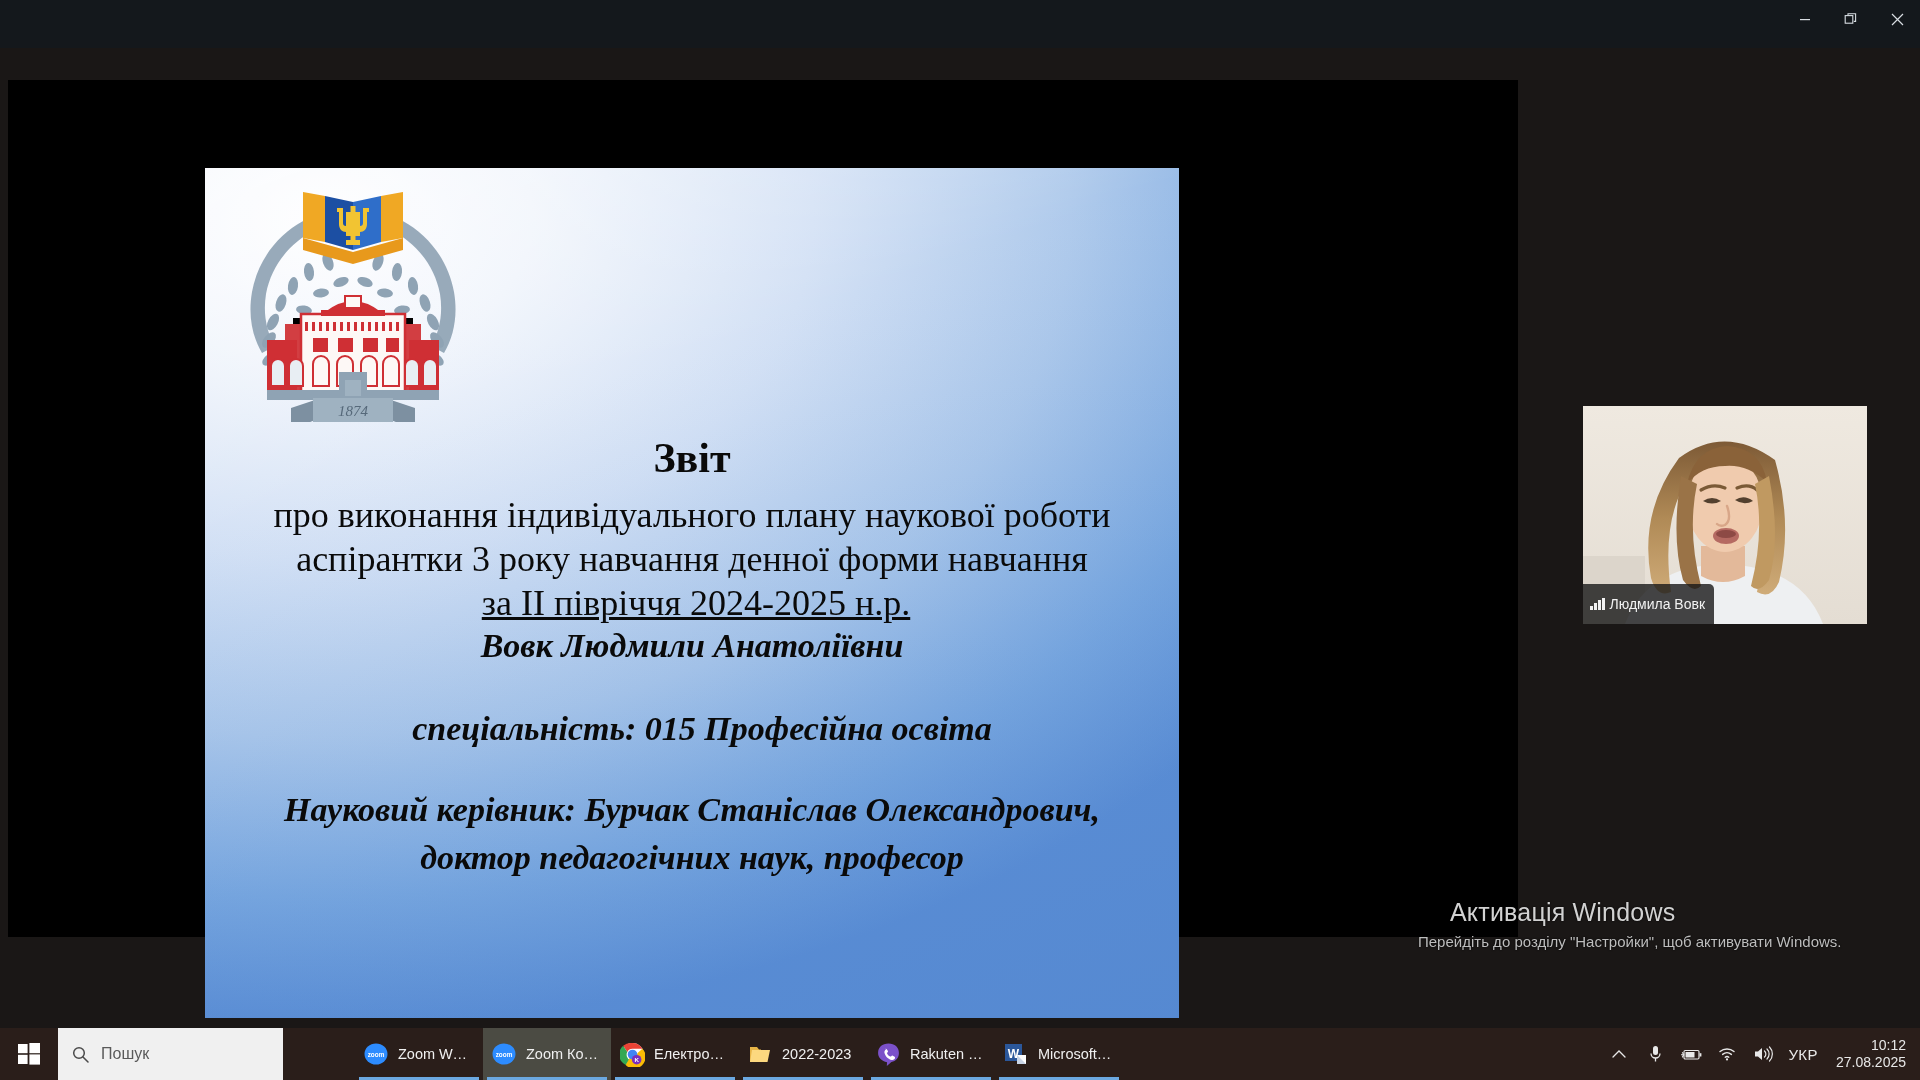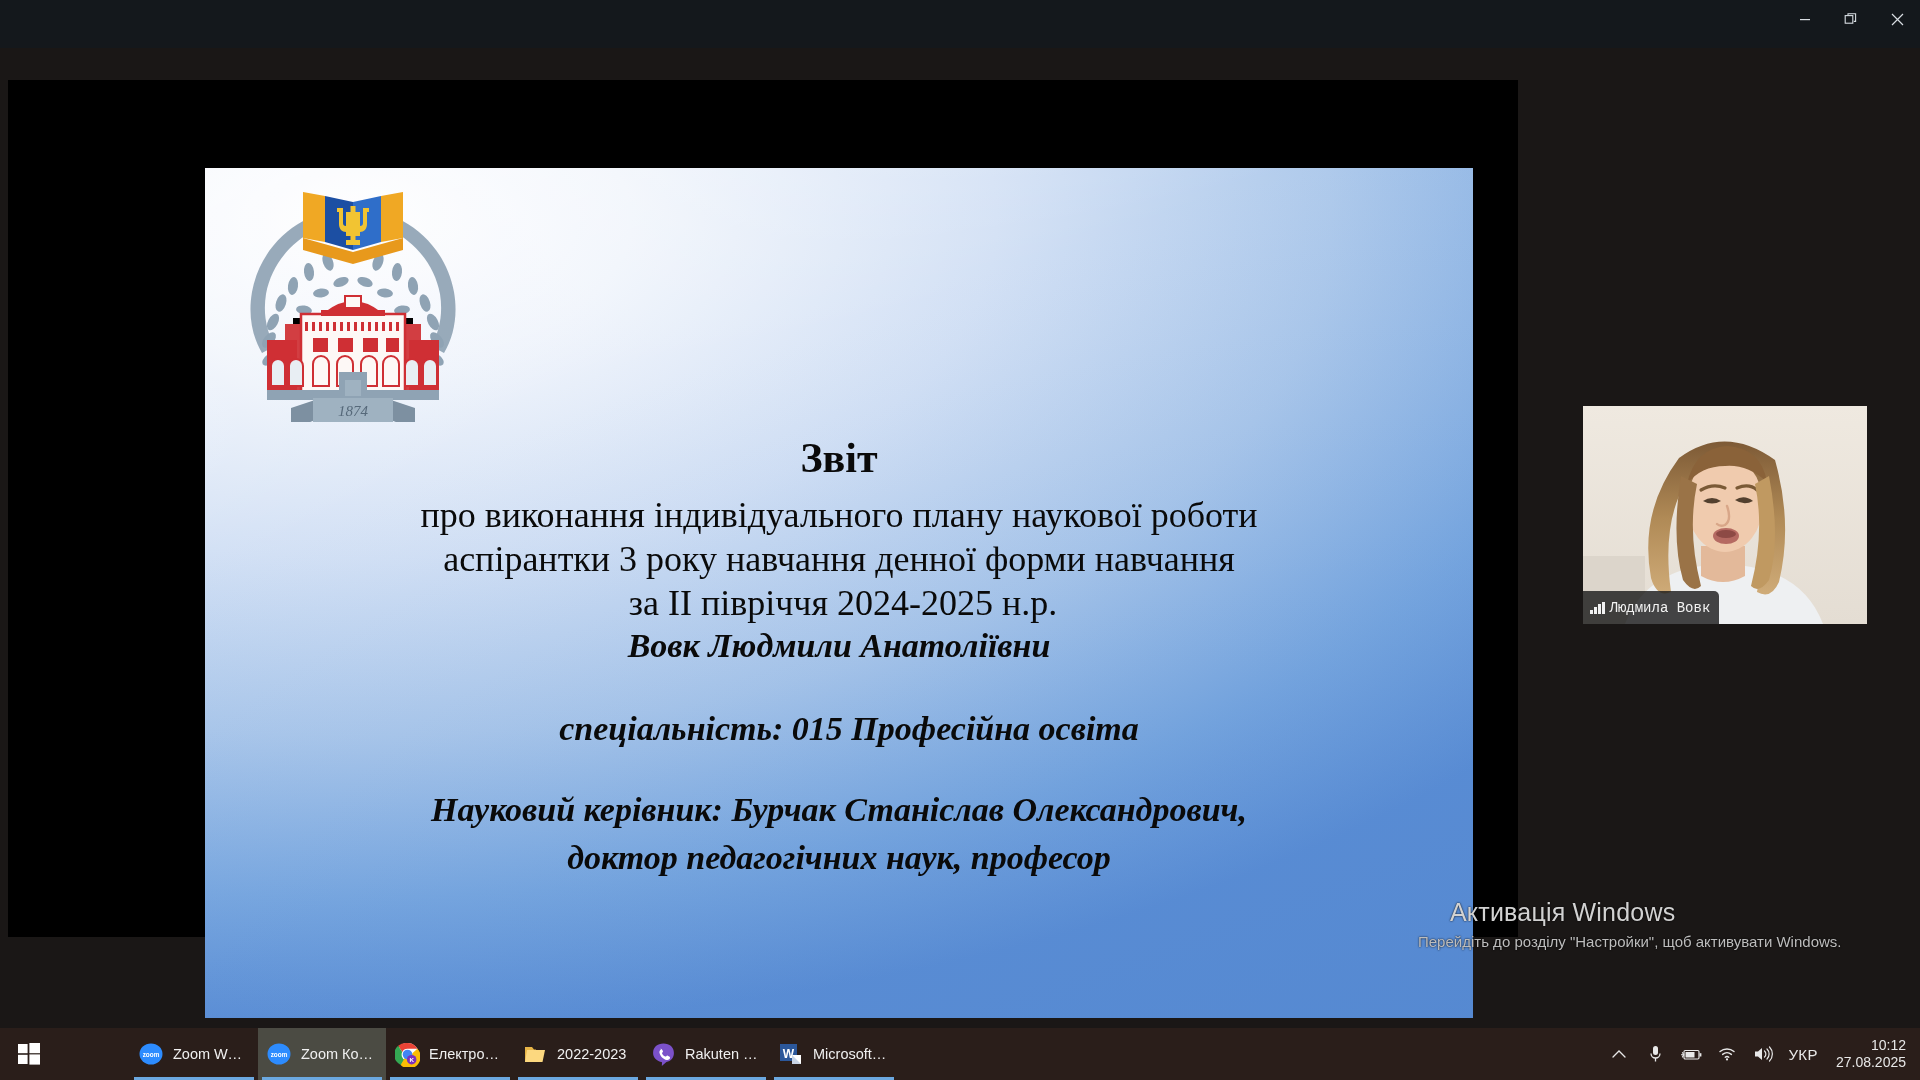--- a/index.html
+++ b/index.html
@@ -15,52 +15,52 @@
            color:#d8dde2; }
   .winbtn svg{ display:block; }
 
   
   #stage{ position:absolute; left:8px; top:80px; width:1510px; height:857px; background:#000; }
 
   
   #rightpane{ position:absolute; left:1518px; top:56px; width:402px; height:960px; background:#1a1716; }
 
   
-  #slide{ position:absolute; left:197px; top:88px; width:1268px; height:850px;
+  #slide{ position:absolute; left:197px; top:88px; width:974px; height:850px;
           background:
             radial-gradient(120% 95% at 12% 6%, #fdfdff 0%, #eef3fb 18%, #cfdef4 42%, #a9c6ea 64%, #7aa8e0 84%, #5d8fd6 100%);
           overflow:hidden; }
   #slide:after{ content:""; position:absolute; inset:0;
           background:linear-gradient(160deg, rgba(255,255,255,.55) 0%, rgba(255,255,255,.08) 30%, rgba(70,130,205,.10) 62%, rgba(70,125,200,.32) 100%); }
 
   
   #emblem{ position:absolute; left:24px; top:4px; width:248px; height:250px; z-index:3; }
 
   
   #slidetext{ position:absolute; left:0; top:0; width:100%; z-index:4;
               text-align:center; color:#0a0a0a;
               font-family:"Liberation Serif", serif; }
   .ln{ line-height:1.07; white-space:nowrap; }
   #l-title{ position:absolute; top:268px; left:0; right:0; font-size:42px; font-weight:bold;text-align:center; }
   #l-1{ position:absolute; top:328px; left:0; right:0; font-size:36px; }
   #l-2{ position:absolute; top:372px; left:0; right:0; font-size:36px; }
-  #l-3{ position:absolute; top:416px; left:8px; right:0; font-size:36px; }
+  #l-3{ position:absolute; top:416px; left:8px; right:0; font-size:36px;text-decoration:underline; }
   #l-4{ position:absolute; top:460px; left:0; right:0; font-size:34px; font-weight:bold; font-style:italic; }
   #l-5{ position:absolute; top:543px; left:0; right:0; font-size:34px; font-weight:bold; font-style:italic;padding-left:20px; }
   #l-6{ position:absolute; top:624px; left:0; right:0; font-size:34px; font-weight:bold; font-style:italic; }
   #l-7{ position:absolute; top:672px; left:0; right:0; font-size:34px; font-weight:bold; font-style:italic; }
 
   
   #videotile{ position:absolute; left:1583px; top:406px; width:284px; height:218px;
               background:#0d0d0d; overflow:hidden; }
   #videoimg{ position:absolute; inset:0; }
-  #namebadge{ position:absolute; left:0; bottom:0; height:33px;
+  #namebadge{ position:absolute; left:0; bottom:0; height:40px;
               background:rgba(24,24,24,.80); color:#f2f2f2; font-size:14px;
               display:flex; align-items:center; gap:5px; padding:0 9px 0 7px;
-              border-top-right-radius:5px;font-family:Liberation Mono, monospace; }
+              border-top-right-radius:5px; }
   #namebadge .bars{ display:flex; align-items:flex-end; gap:1.5px; height:12px; }
   #namebadge .bars i{ display:block; width:2.5px; background:#f2f2f2; }
 
   
   #watermark{ position:absolute; left:1418px; top:898px; width:460px; z-index:6;
               color:#c9c9c9; text-shadow:0 0 2px #000; }
   #wm-title{ font-size:25px; color:#d2d2d2; letter-spacing:.2px;margin-left:32px; }
   #wm-sub{ font-size:15px; color:#bdbdbd; margin-top:5px; line-height:1.35; max-width:430px; }
 
   
@@ -312,20 +312,27 @@
 
     <div id="startbtn">
       <svg width="22" height="22" viewBox="0 0 22 22">
         <rect x="0" y="1" width="9.6" height="9.2" fill="#ffffff"></rect>
         <rect x="11.4" y="0" width="10.6" height="10.2" fill="#ffffff"></rect>
         <rect x="0" y="11.8" width="9.6" height="9.2" fill="#ffffff"></rect>
         <rect x="11.4" y="11.4" width="10.6" height="10.2" fill="#ffffff"></rect>
       </svg>
     </div>
 
+    <div id="searchbox">
+      <svg width="17" height="17" viewBox="0 0 17 17">
+        <circle cx="7" cy="7" r="5.3" fill="none" stroke="#4a4a4a" stroke-width="1.5"></circle>
+        <path d="M11 11l5 5" stroke="#4a4a4a" stroke-width="1.5" stroke-linecap="round"></path>
+      </svg>
+      <span class="ph">Пошук</span>
+    </div>
 
     <div id="tasks">
 
       <div class="task">
         <span class="ico">
           <svg width="24" height="24" viewBox="0 0 24 24">
             <ellipse cx="12" cy="12" rx="11.5" ry="10.5" fill="#2d8cff"></ellipse>
             <text x="12" y="14.5" text-anchor="middle" font-family="Liberation Sans, sans-serif" font-size="6.4" font-weight="bold" fill="#ffffff">zoom</text>
           </svg>
         </span>

